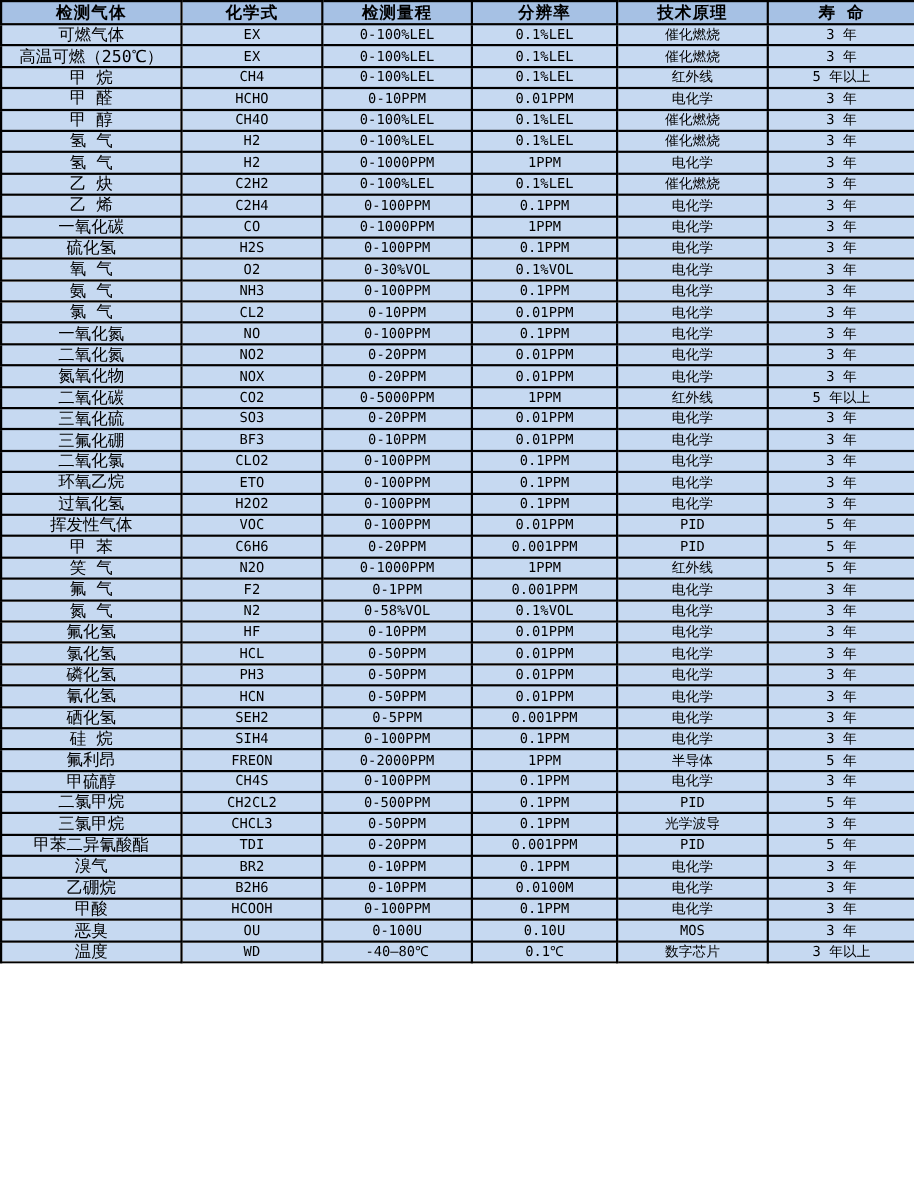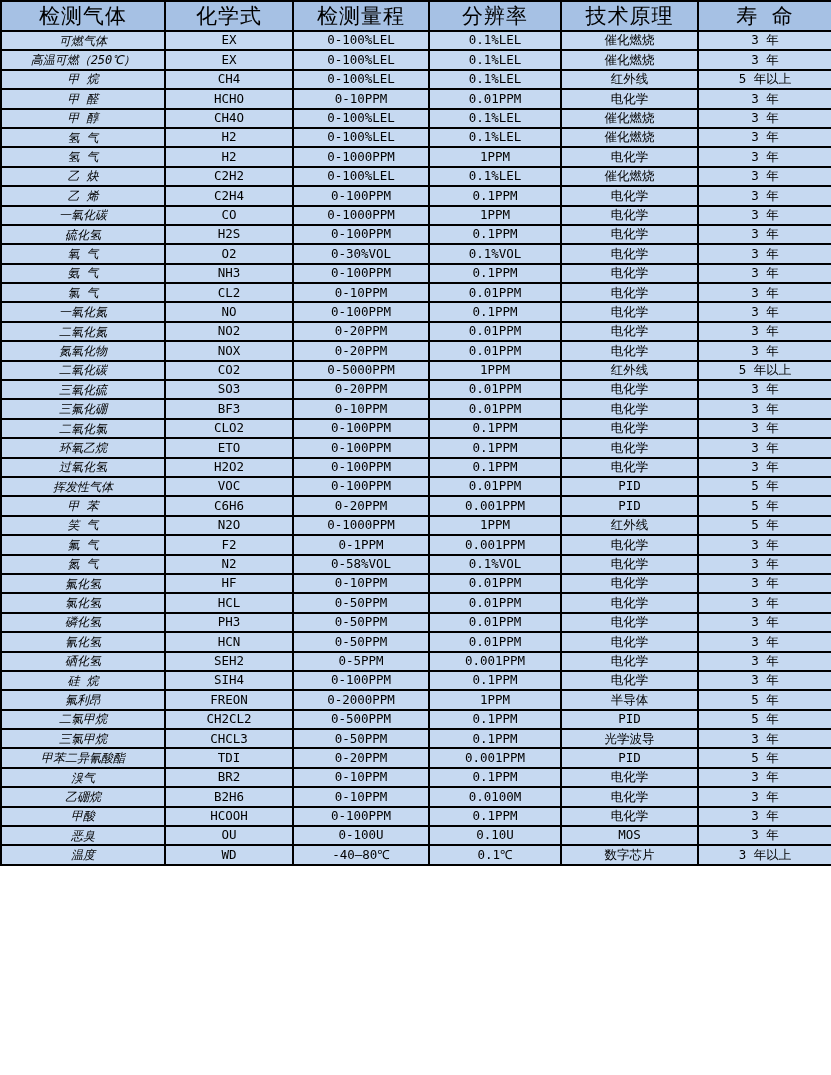--- a/index.html
+++ b/index.html
@@ -26,34 +26,33 @@
   table.gas-table td {
     border: 2px solid var(--border-color);
     text-align: center;
     vertical-align: middle;
     white-space: nowrap;
     overflow: hidden;
     padding: 0 2px;
   }
   table.gas-table th {
     background: var(--header-bg);
-    font-weight: normal;
-    font-size: 21px;
+    font-weight: bold;
+    font-size: 15px;
     height: 17px;
     letter-spacing: 1px;
   }
   table.gas-table td {
     background: var(--row-bg);
     font-size: 12.5px;
     height: 19.4px;
     line-height: 1;
   }
   table.gas-table td.cell-gas-name {
-    font-size: 12px;
-    font-style: italic;
+    font-size: 15px;
   }
 </style>
 </head>
 <body>
 
 <table class="gas-table">
   <colgroup>
       <col style="width: 164px;">
       <col style="width: 128px;">
       <col style="width: 136px;">
@@ -346,20 +345,28 @@
       </tr>
       <tr>
         <td class="cell-gas-name">氟利昂</td>
         <td class="cell-formula">FREON</td>
         <td class="cell-range">0-2000PPM</td>
         <td class="cell-resolution">1PPM</td>
         <td class="cell-principle">半导体</td>
         <td class="cell-lifespan">5 年</td>
       </tr>
       <tr>
+        <td class="cell-gas-name">甲硫醇</td>
+        <td class="cell-formula">CH4S</td>
+        <td class="cell-range">0-100PPM</td>
+        <td class="cell-resolution">0.1PPM</td>
+        <td class="cell-principle">电化学</td>
+        <td class="cell-lifespan">3 年</td>
+      </tr>
+      <tr>
         <td class="cell-gas-name">二氯甲烷</td>
         <td class="cell-formula">CH2CL2</td>
         <td class="cell-range">0-500PPM</td>
         <td class="cell-resolution">0.1PPM</td>
         <td class="cell-principle">PID</td>
         <td class="cell-lifespan">5 年</td>
       </tr>
       <tr>
         <td class="cell-gas-name">三氯甲烷</td>
         <td class="cell-formula">CHCL3</td>

